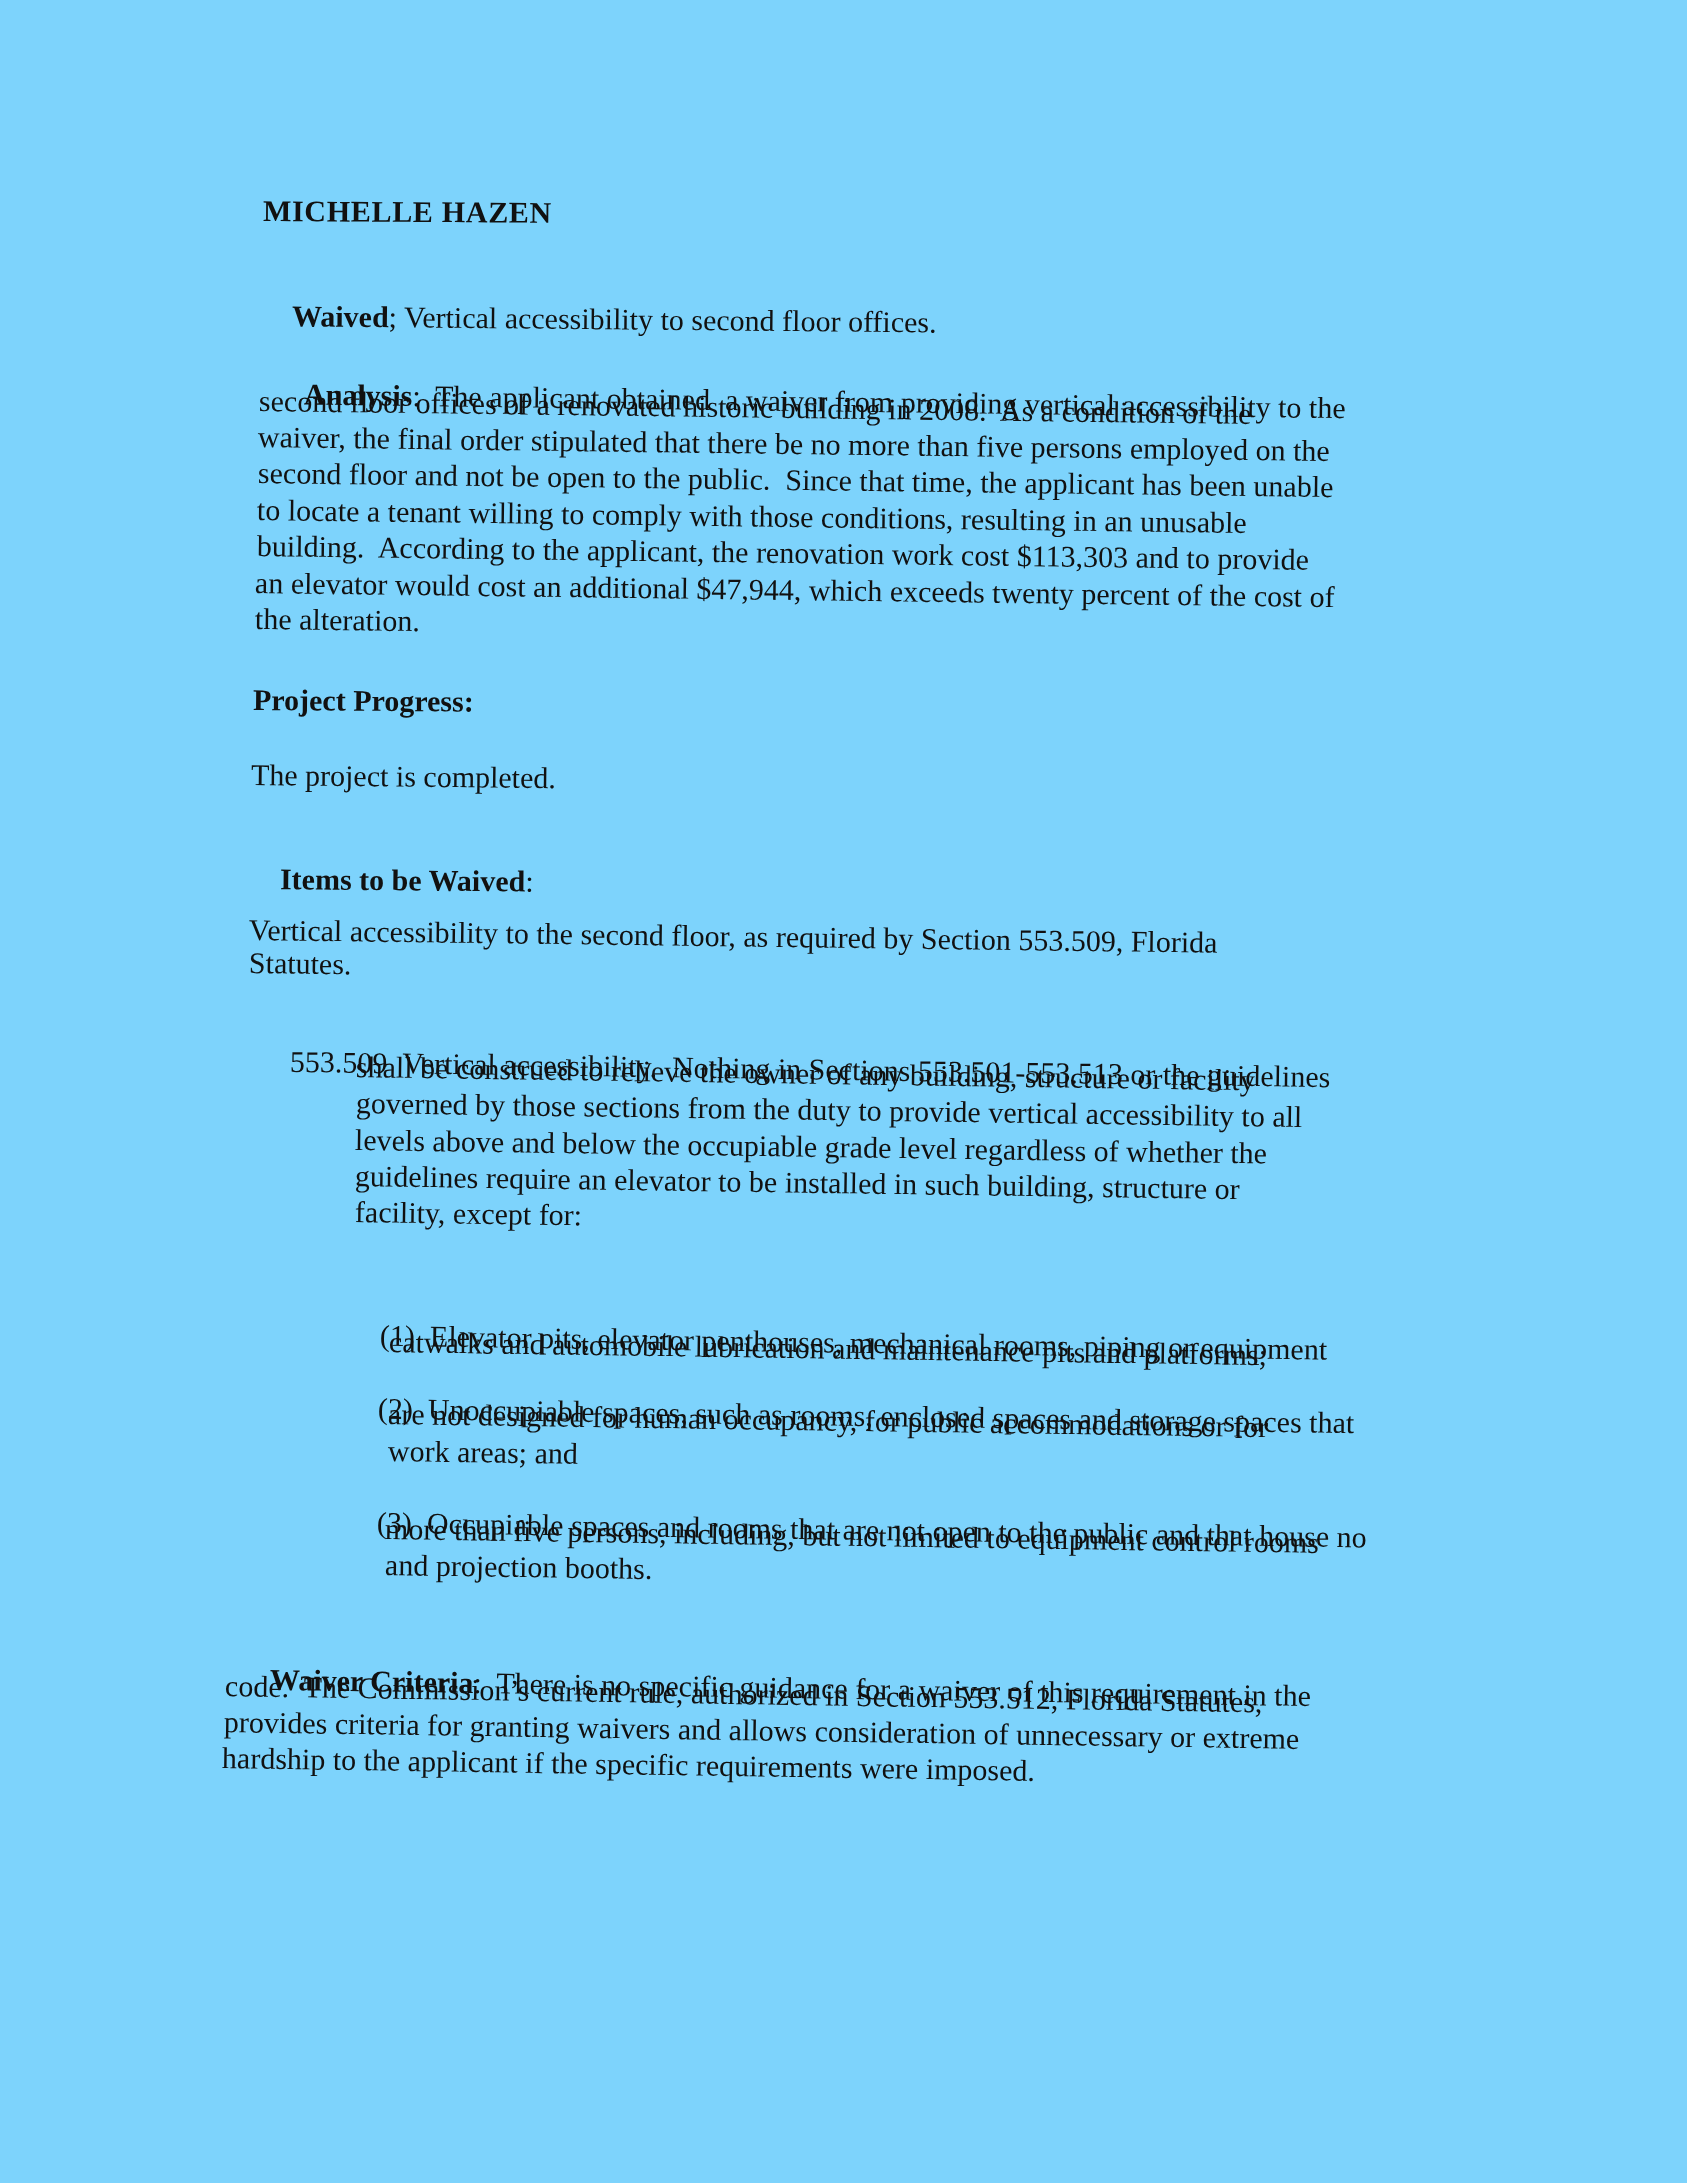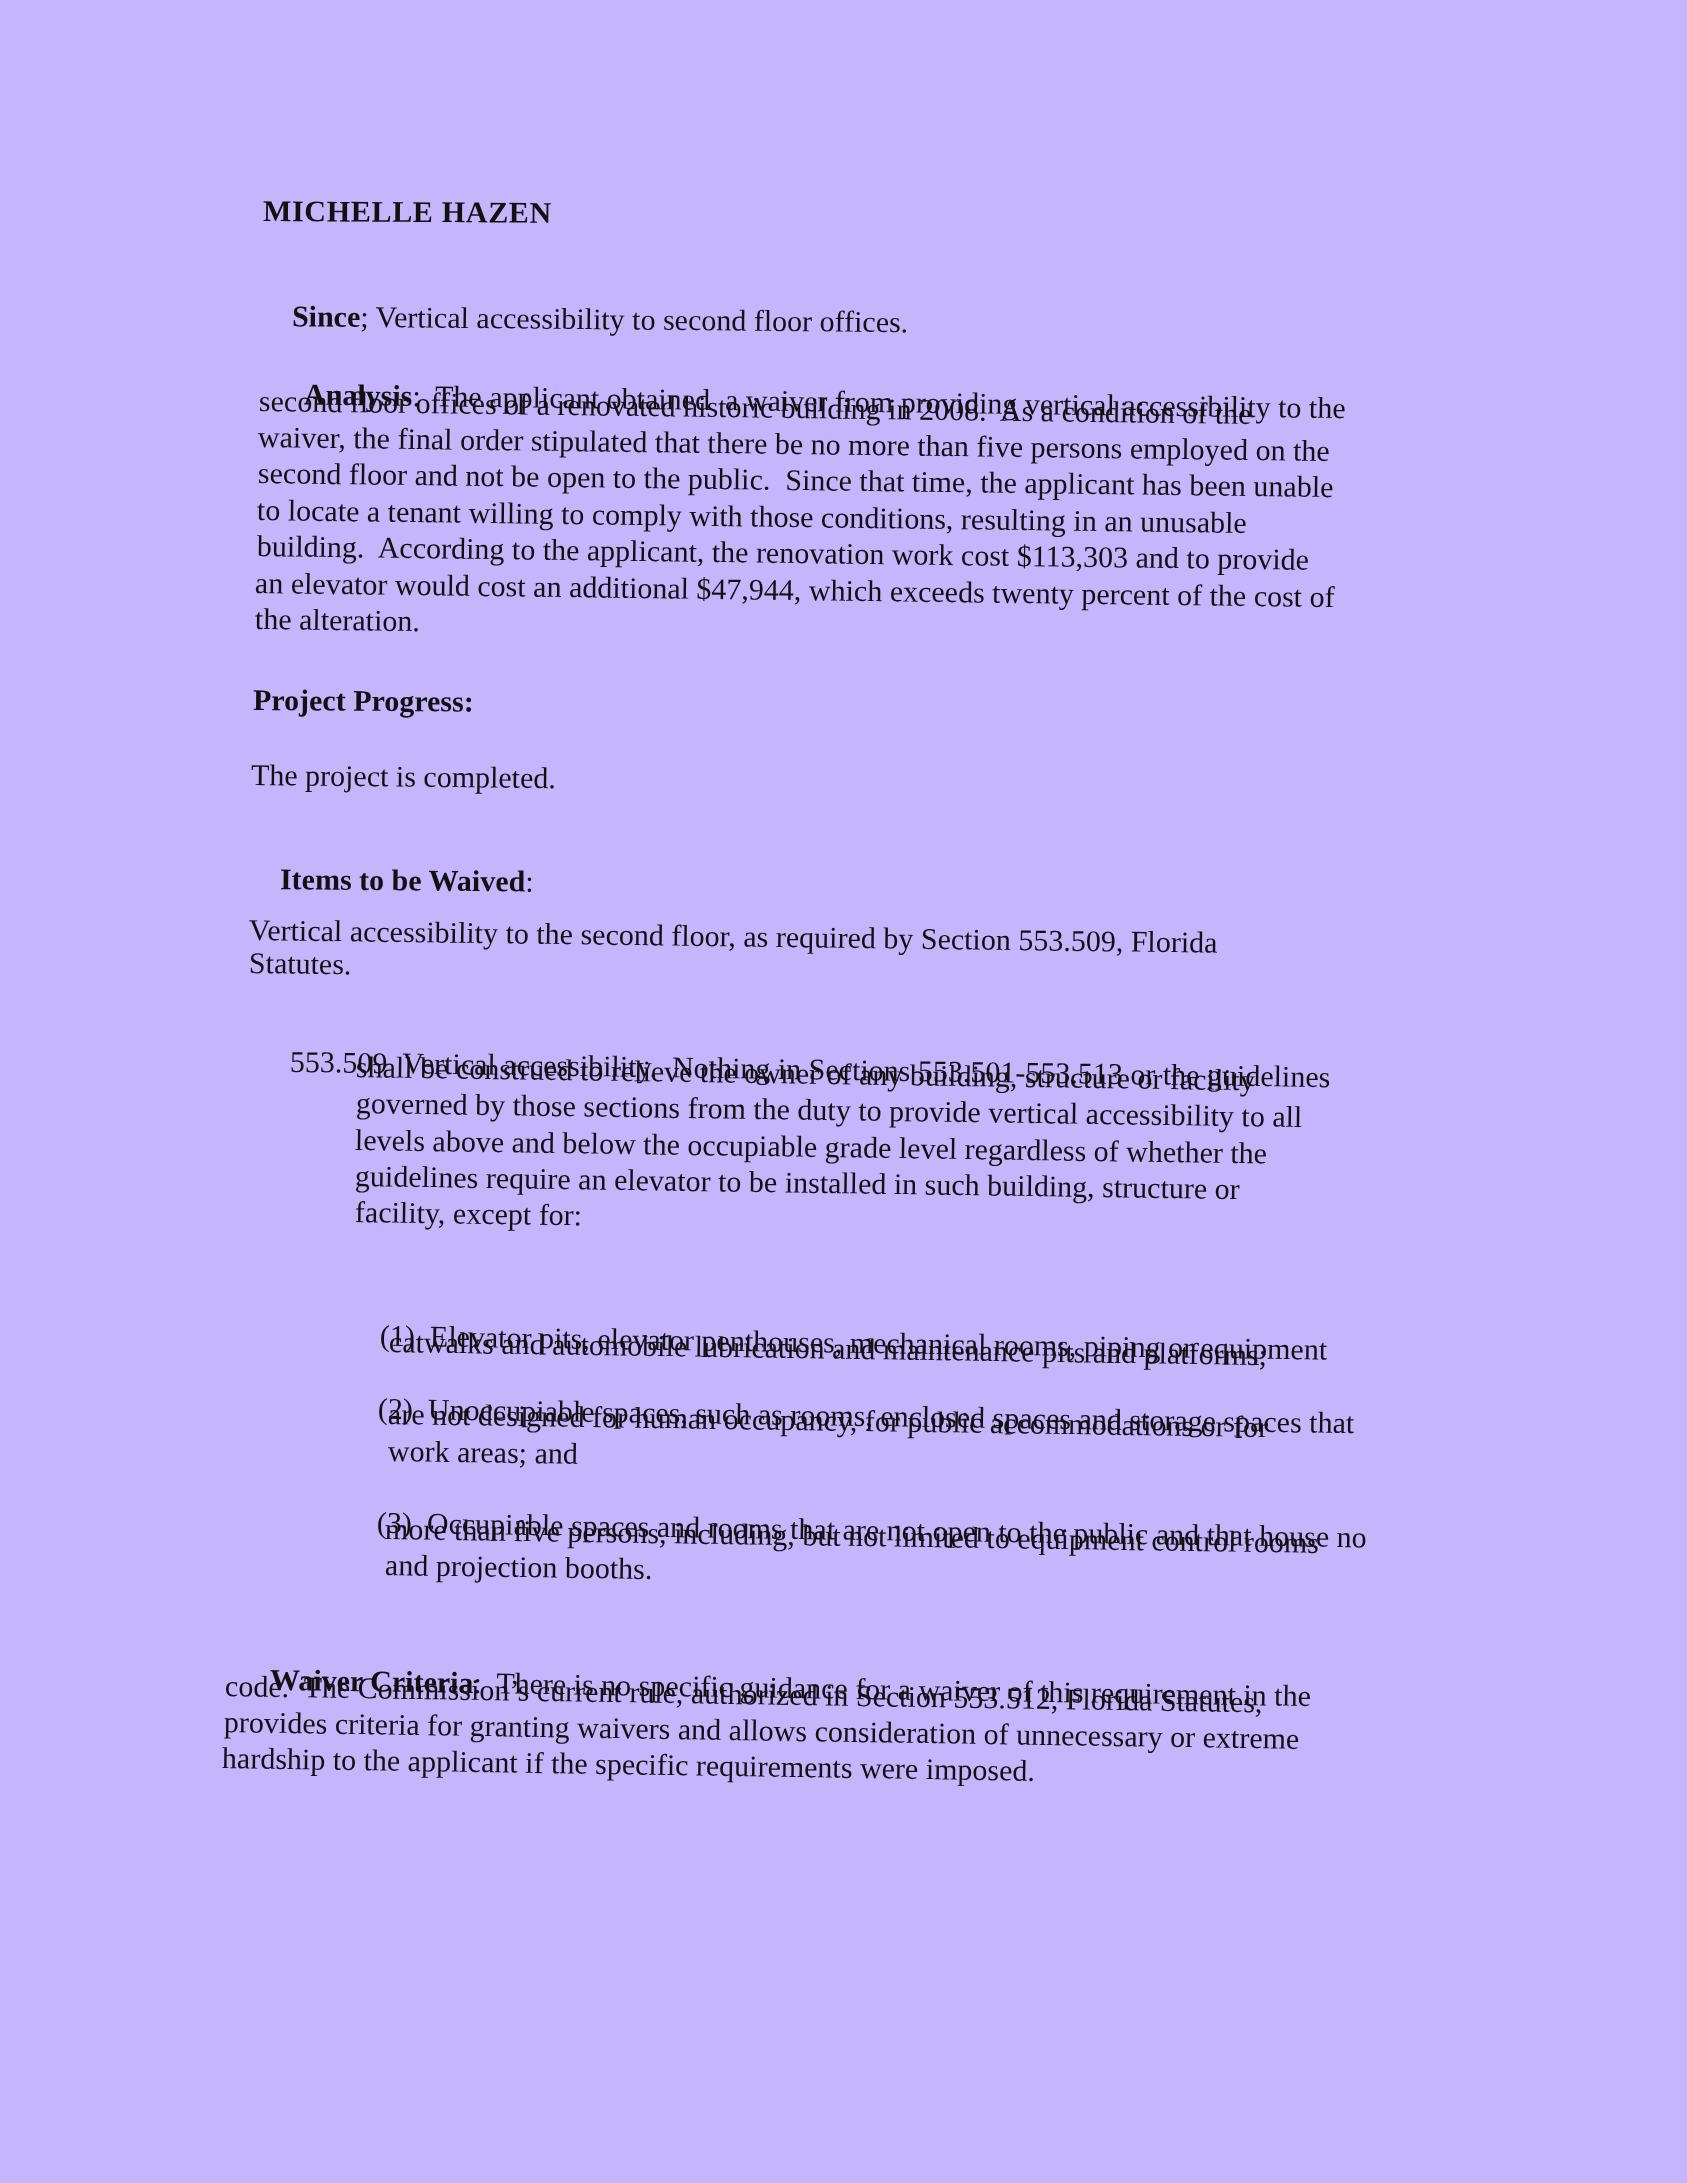--- a/index.html
+++ b/index.html
@@ -13,21 +13,21 @@
       position: relative;
       overflow: hidden;
       font-family: "Liberation Serif", "DejaVu Serif", serif;
       color: #111111;
     }
     .page {
       position: absolute;
       left: 0; top: 0;
       width: 1687px;
       height: 2183px;
-      background: #c4b5fd;
+      background: #7dd3fc;
     }
     .line {
       position: absolute;
       white-space: nowrap;
       font-size: 30px;
       line-height: 1;
       transform-origin: left center;
     }
     .bold {
       font-weight: bold;
@@ -43,21 +43,21 @@
     }
   </style>
 </head>
 <body>
 
 <div class="page">
 
   <div class="line title" style="left: 263px; top: 196px; transform: rotate(0.35deg); white-space: pre;">MICHELLE HAZEN</div>
 
   <div class="line" style="left: 262px; top: 271px; transform: rotate(0.55deg); white-space: pre;">
-    <span class="bold" style="white-space: pre;">Since</span><span style="white-space: pre;">;</span><span style="white-space: pre;"> Vertical accessibility to second floor offices.</span>
+    <span class="bold" style="white-space: pre;">Waived</span><span style="white-space: pre;">;</span><span style="white-space: pre;"> Vertical accessibility to second floor offices.</span>
   </div>
 
   <div>
     <div class="line" style="left: 259px; top: 349px; transform: rotate(0.75deg); white-space: pre;">
       <span class="bold" style="white-space: pre;">Analysis</span><span style="white-space: pre;">:</span><span style="white-space: pre;">  The applicant obtained  a waiver from providing vertical accessibility to the</span>
     </div>
     <div class="line" style="left: 259px; top: 386px; transform: rotate(0.75deg); white-space: pre;">second floor offices of a renovated historic building in 2008.  As a condition of the</div>
     <div class="line" style="left: 258px; top: 422px; transform: rotate(0.75deg); white-space: pre;">waiver, the final order stipulated that there be no more than five persons employed on the</div>
     <div class="line" style="left: 258px; top: 458px; transform: rotate(0.75deg); white-space: pre;">second floor and not be open to the public.  Since that time, the applicant has been unable</div>
     <div class="line" style="left: 257px; top: 495px; transform: rotate(0.75deg); white-space: pre;">to locate a tenant willing to comply with those conditions, resulting in an unusable</div>

